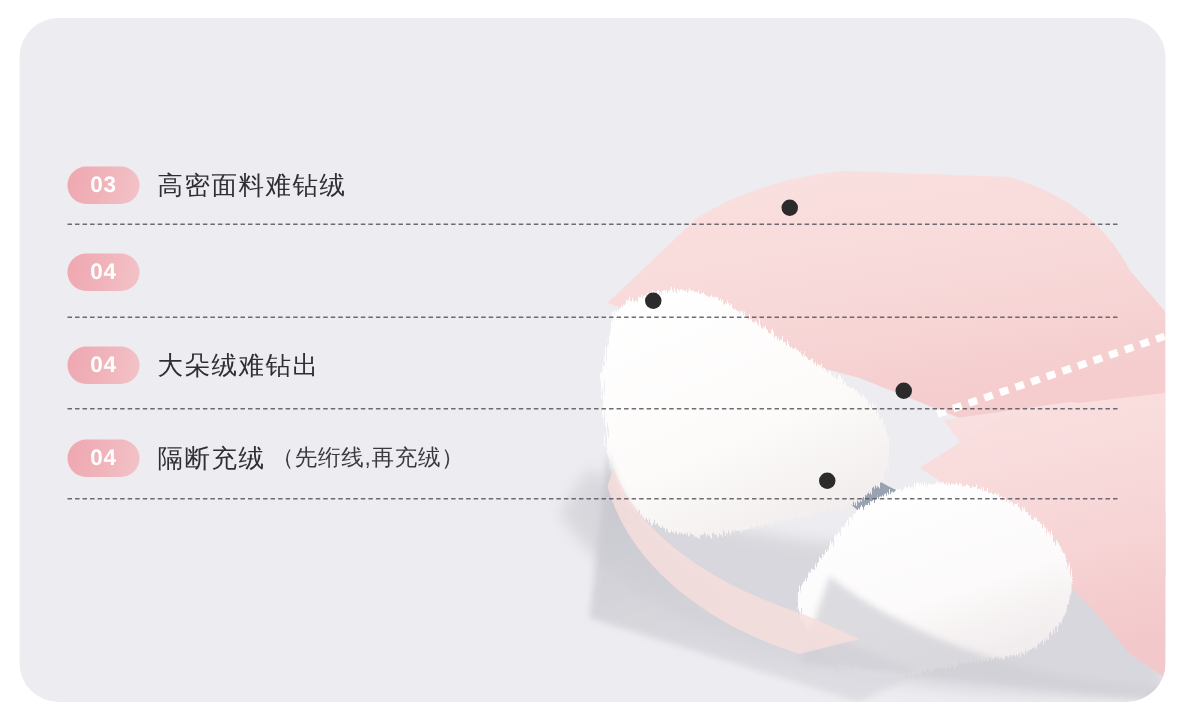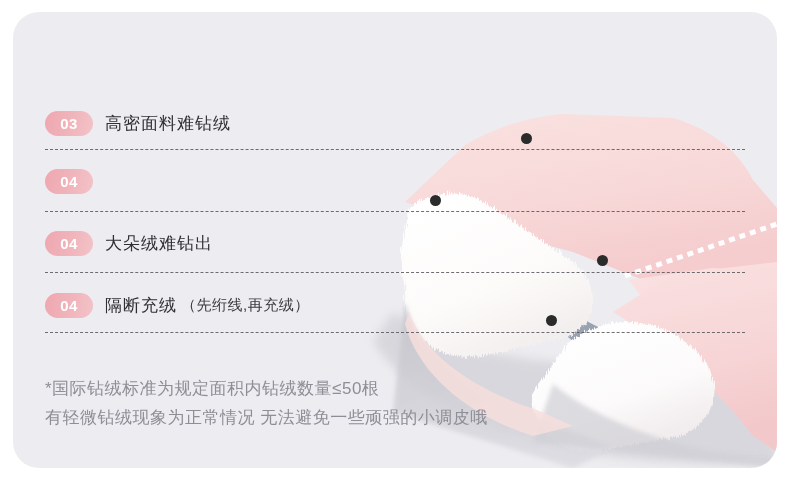--- a/index.html
+++ b/index.html
@@ -252,18 +252,14 @@
         <span class="row-note">（先绗线,再充绒）</span>
       </div>
     </div>
 
     <div class="dot" style="left:508px; top:121px;"></div>
     <div class="dot" style="left:417px; top:183px;"></div>
     <div class="dot" style="left:584px; top:243px;"></div>
     <div class="dot" style="left:533px; top:303px;"></div>
   </div>
 
-  <div id="footer">
-    <div>*国际钻绒标准为规定面积内钻绒数量≤50根</div>
-    <div>有轻微钻绒现象为正常情况 无法避免一些顽强的小调皮哦</div>
-  </div>
 
 </div>
 
 </body></html>

